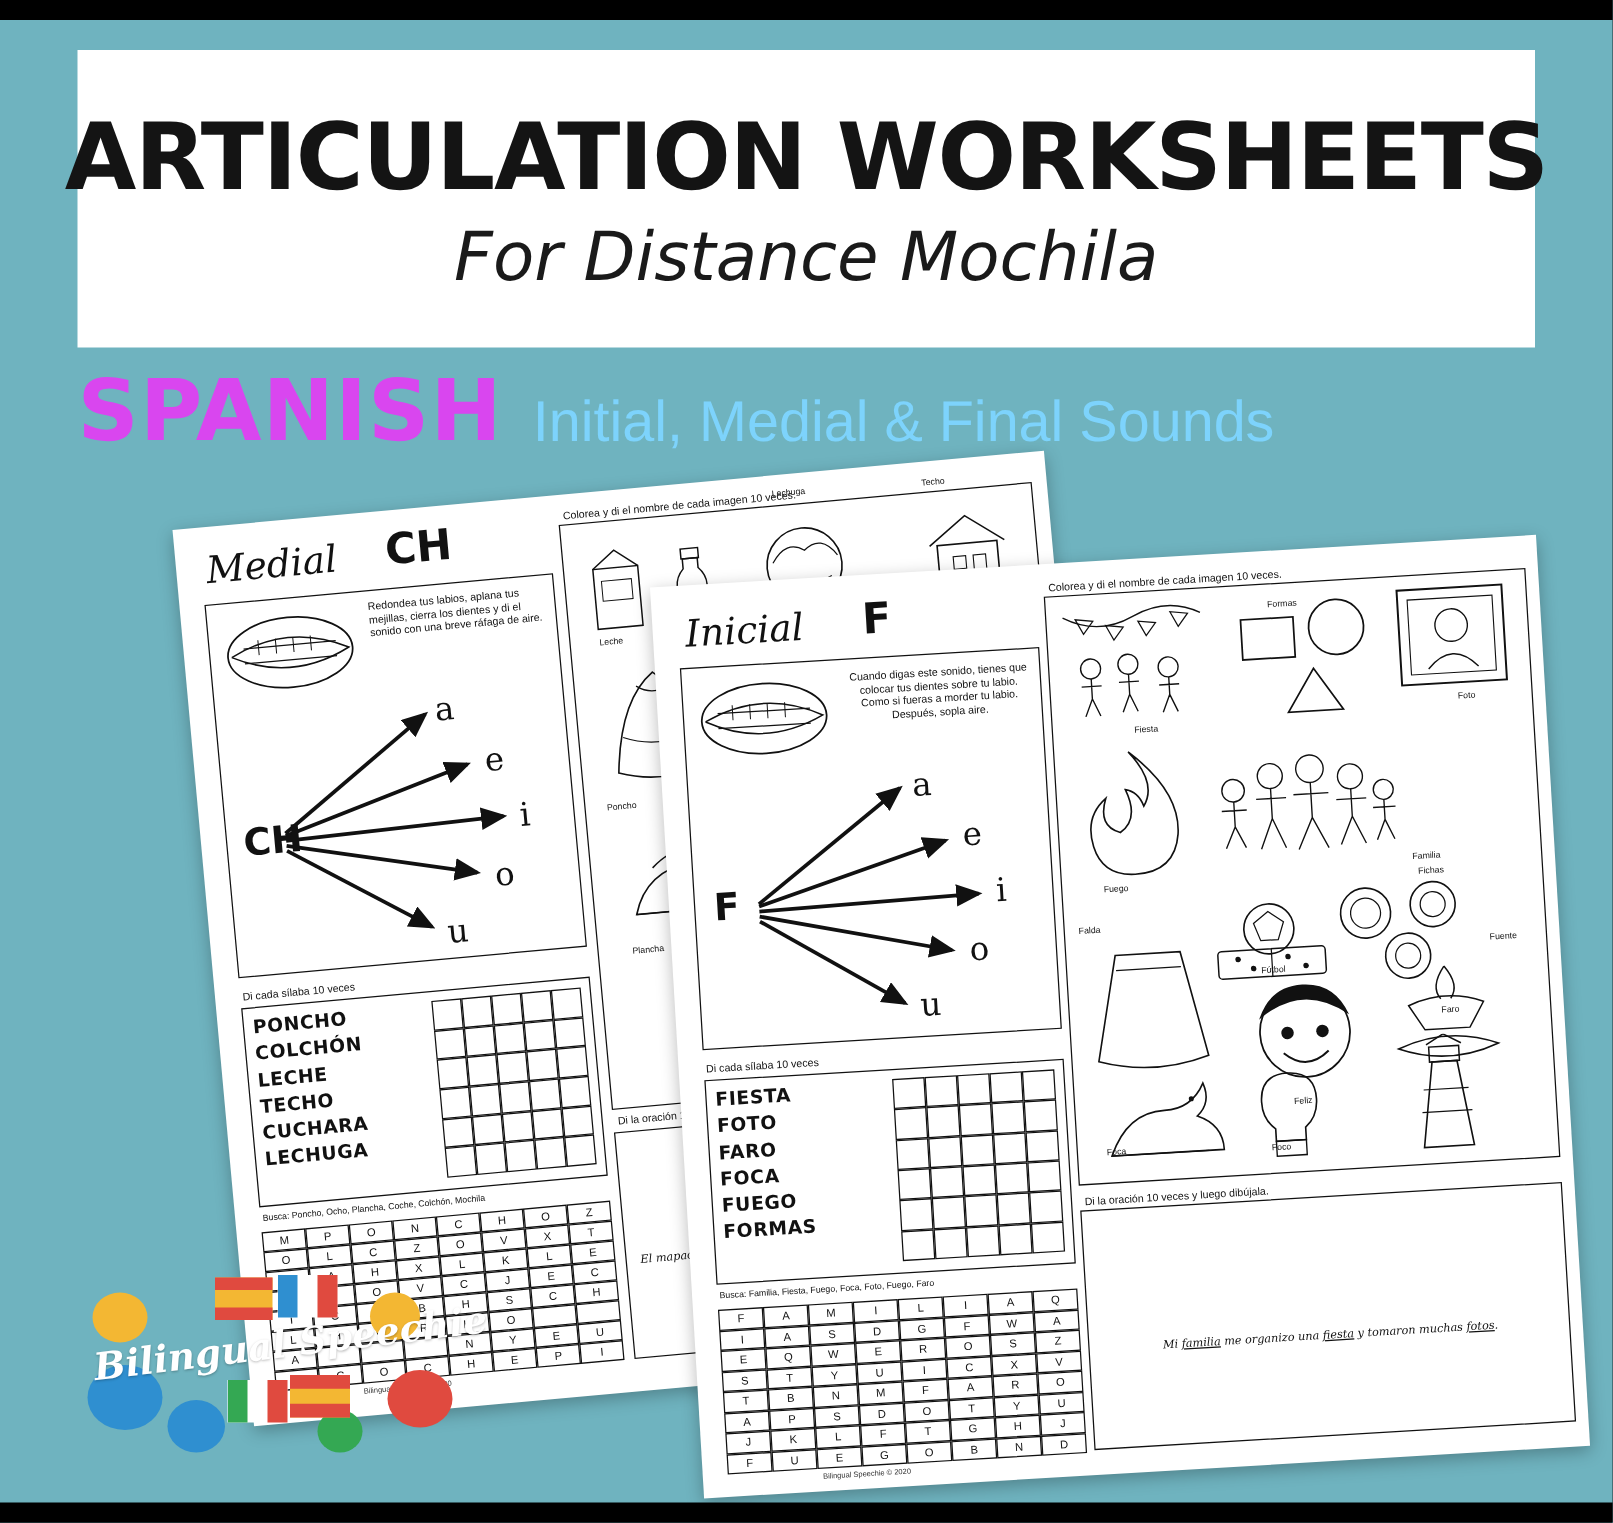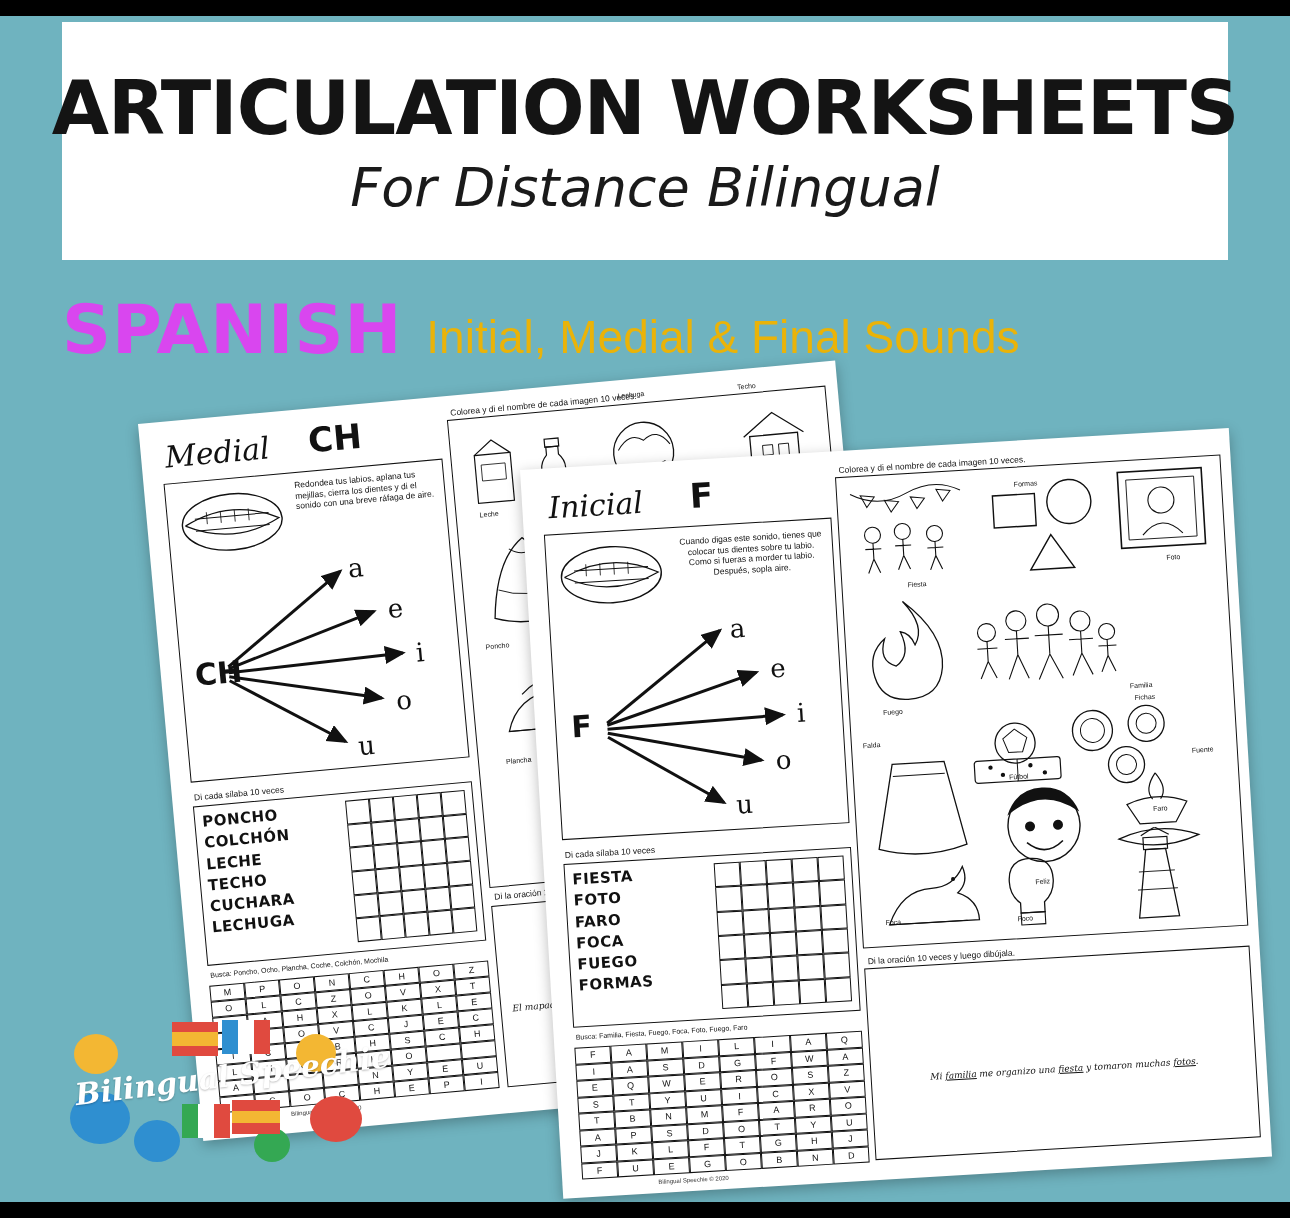--- a/index.html
+++ b/index.html
@@ -13,21 +13,21 @@
     position:absolute;left:0;top:0;width:1290px;height:1218px;
     background:#000;
   }
   
   .teal{
     position:absolute;left:0;top:16px;width:1290px;height:1186px;
     background:#6fb3bf;
   }
   
   .header-band{
-    position:absolute;left:62px;top:22px;width:1166px;height:238px;
+    position:absolute;left:62px;top:40px;width:1166px;height:238px;
     background:#ffffff;
     display:flex;flex-direction:column;align-items:center;justify-content:center;
   }
   .title-main{
     font-family:"DejaVu Sans", sans-serif;
     font-weight:bold;
     font-size:74px;
     letter-spacing:-1px;
     color:#141414;
     line-height:1;
@@ -47,21 +47,21 @@
     position:absolute;left:62px;top:286px;width:1180px;height:78px;
     display:flex;align-items:flex-end;gap:24px;
   }
   .spanish{
     font-family:"DejaVu Sans", sans-serif;
     font-weight:bold;font-size:68px;color:#d946ef;line-height:1;
     letter-spacing:1px;
   }
   .sounds{
     font-family:"Liberation Sans", sans-serif;
-    font-size:46px;color:#eab308;line-height:1;padding-bottom:4px;
+    font-size:46px;color:#7dd3fc;line-height:1;padding-bottom:4px;
   }
 
   
   .sheet{
     position:absolute;
     background:#fff;
     box-shadow:0 4px 14px rgba(0,0,0,.28);
     overflow:hidden;
   }
   #sheet-medial{
@@ -120,21 +120,21 @@
   .flagbox{position:absolute;}
 </style>
 </head>
 <body>
 
 <div class="canvas">
   <div class="teal"></div>
 
   <div class="header-band">
     <div class="title-main">ARTICULATION WORKSHEETS</div>
-    <div class="title-sub">For Distance Bilingual</div>
+    <div class="title-sub">For Distance Mochila</div>
   </div>
 
   <div class="subtitle-row">
     <div class="spanish">SPANISH</div>
     <div class="sounds">Initial, Medial &amp; Final Sounds</div>
   </div>
 
   <div class="sheet" id="sheet-medial">
     <div class="sheet-inner">
 

